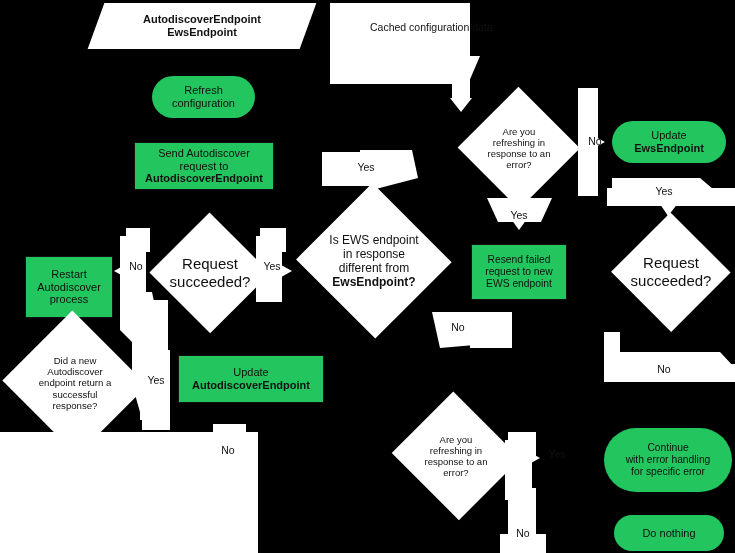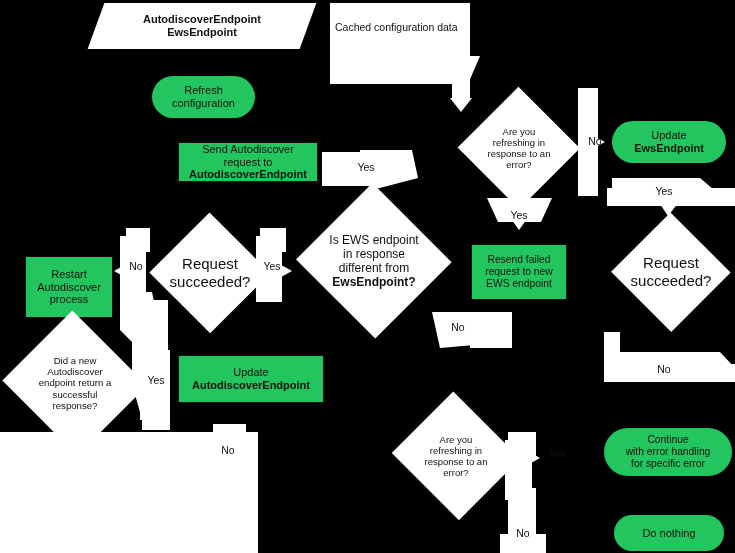--- a/index.html
+++ b/index.html
@@ -63,20 +63,21 @@
     z-index:7;
     white-space:nowrap;
     display:flex;align-items:center;justify-content:center;text-align:right;
   }
   .caption{
     position:absolute;
     color:#111111;
     font-size:10.5px;
     z-index:7;
     white-space:nowrap;
+    margin-left:35px;
   }
 </style>
 </head>
 <body>
 
 <div id="stage">
 
   <svg width="735" height="553">
     <g fill="#ffffff" stroke="none">
 
@@ -158,21 +159,21 @@
     </div>
   </div>
 
   <div class="node term" style="left:152px;top:76px;width:103px;height:42px;">
     <div class="txt">
       <div>Refresh</div>
       <div>configuration</div>
     </div>
   </div>
 
-  <div class="node proc" style="left:134px;top:142px;width:140px;height:40px;margin-left:44px;">
+  <div class="node proc" style="left:134px;top:142px;width:140px;height:48px;">
     <div class="txt">
       <div>Send Autodiscover</div>
       <div>request to</div>
       <div class="b">AutodiscoverEndpoint</div>
     </div>
   </div>
 
   <div class="node dec" style="left:150px;top:214px;width:120px;height:118px;">
     <div class="dia"></div>
     <div class="txt">
@@ -253,21 +254,21 @@
   <div class="node dec" style="left:395px;top:400px;width:122px;height:112px;">
     <div class="dia" style="width:78%;height:78%;"></div>
     <div class="txt" style="font-size:9.5px;">
       <div>Are you</div>
       <div>refreshing in</div>
       <div>response to an</div>
       <div>error?</div>
     </div>
   </div>
 
-  <div class="node term" style="left:604px;top:428px;width:128px;height:48px;text-align:center;">
+  <div class="node term" style="left:604px;top:428px;width:128px;height:64px;text-align:center;">
     <div class="txt" style="font-size:10.3px;">
       <div>Continue</div>
       <div>with error handling</div>
       <div>for specific error</div>
     </div>
   </div>
 
   <div class="node term" style="left:614px;top:515px;width:110px;height:36px;">
     <div class="txt">
       <div>Do nothing</div>

